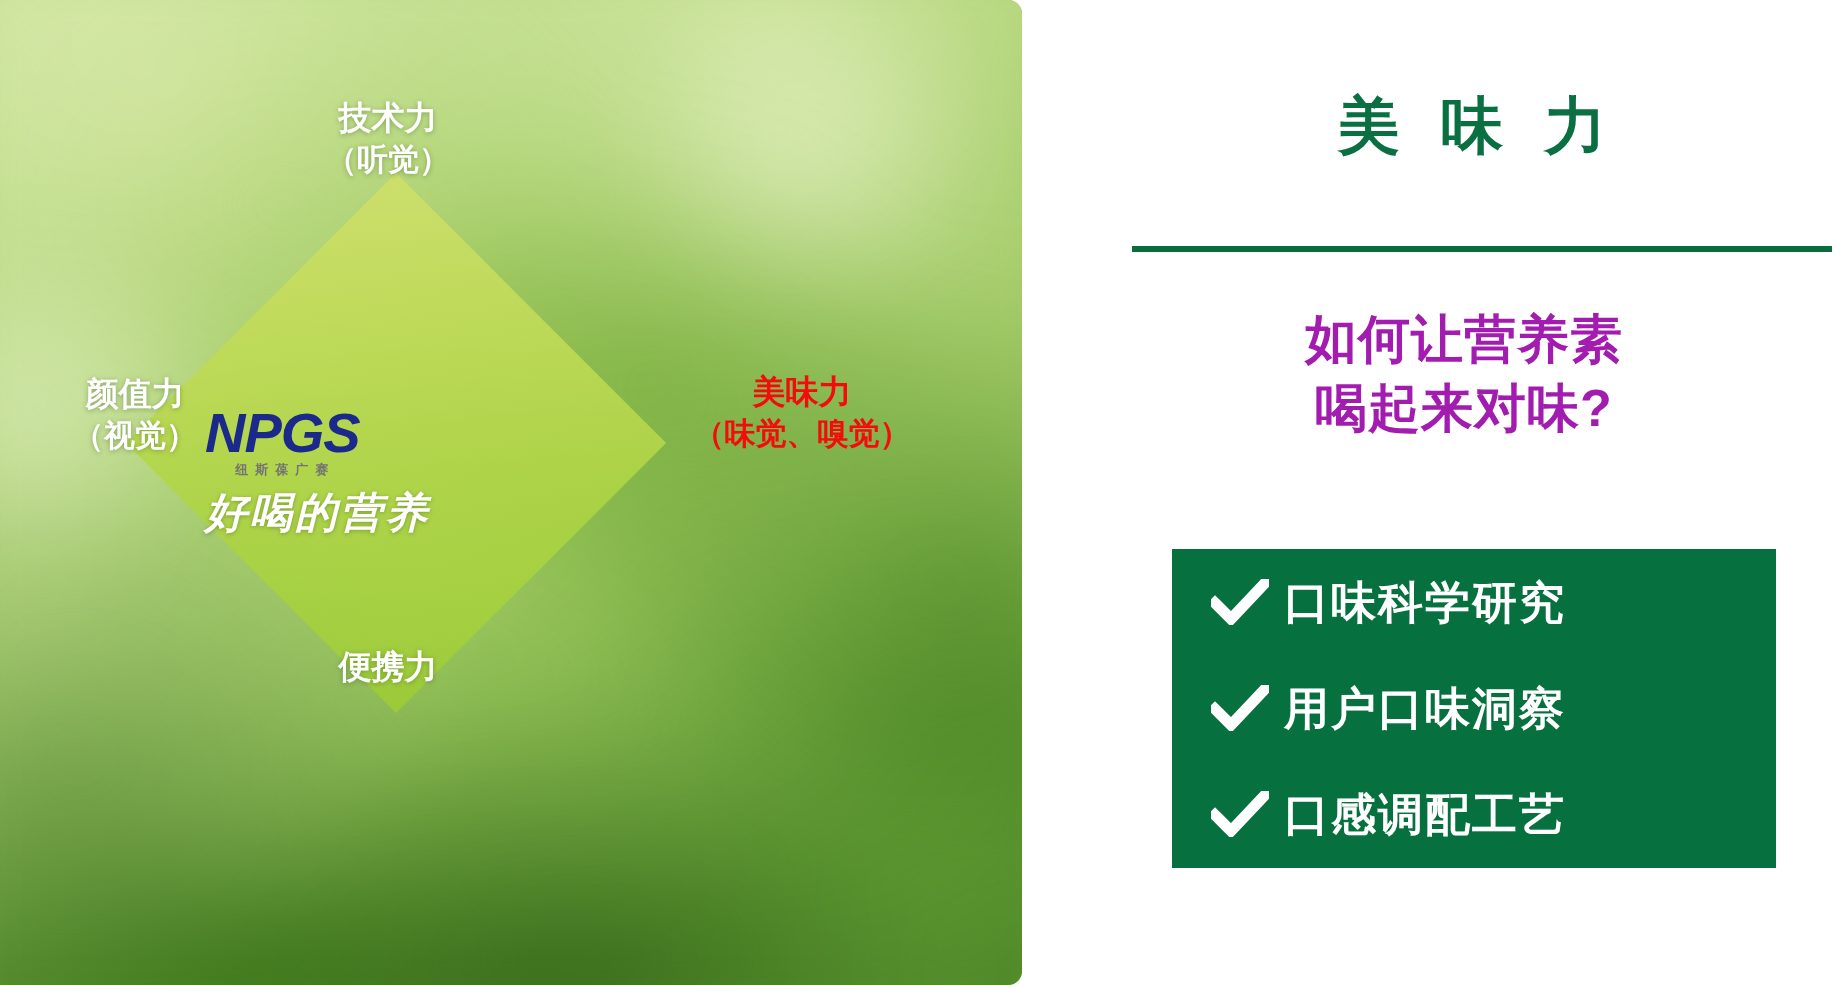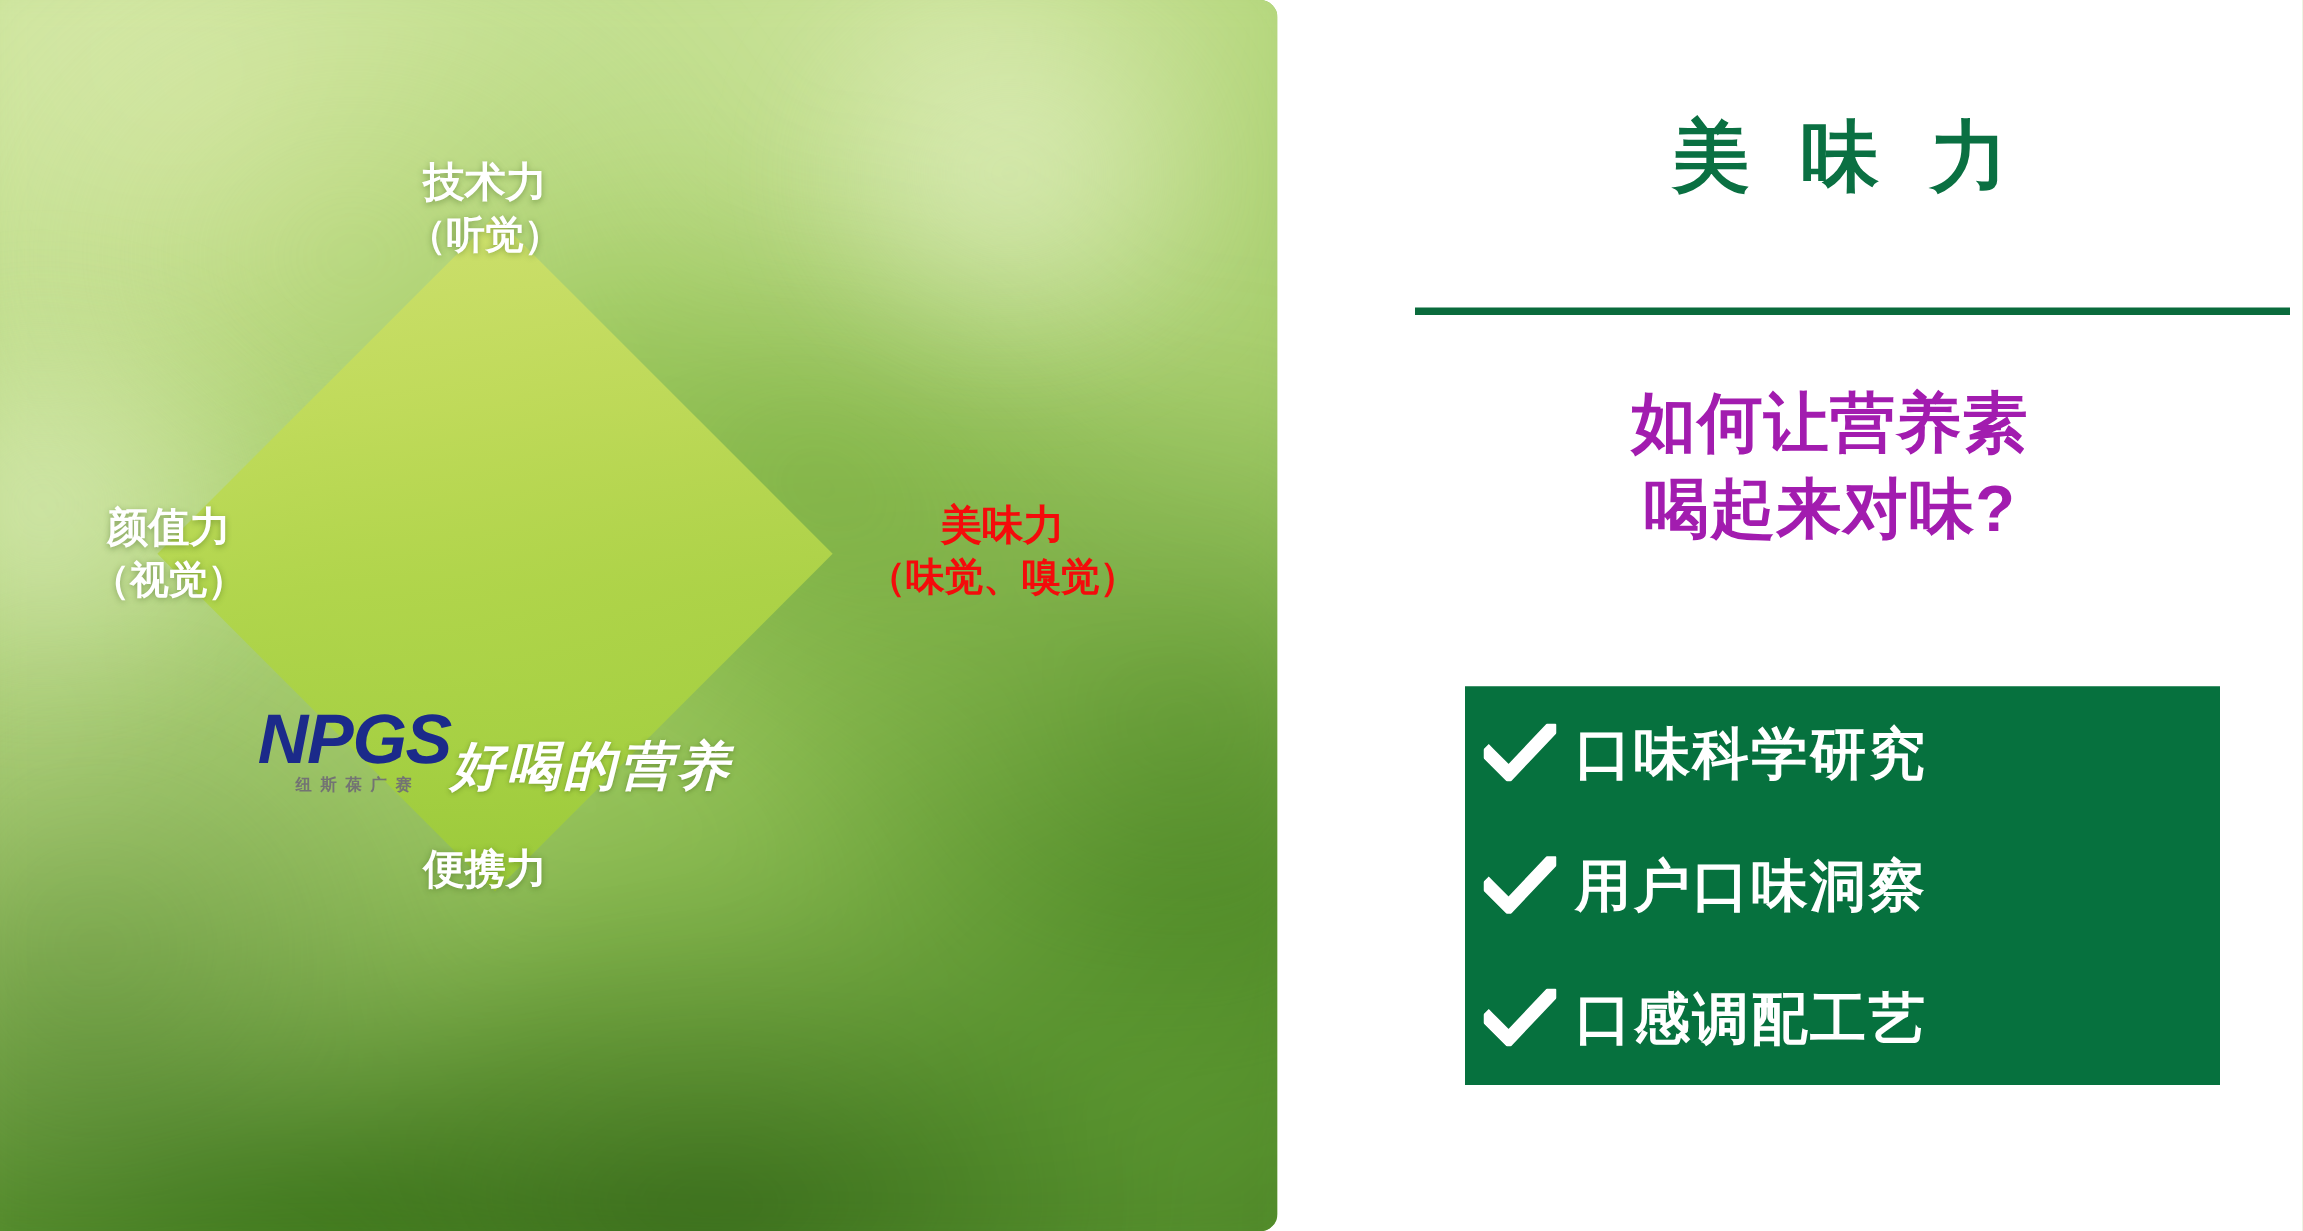--- a/index.html
+++ b/index.html
@@ -59,22 +59,22 @@
     position:absolute;
     left:205px;top:252px;
     width:382px;height:382px;
     transform:rotate(45deg);
     background:linear-gradient(135deg,#cfe06a 0%,#c3dc58 28%,#b2d647 55%,#a8d23f 78%,#9ccb36 100%);
     opacity:.88;
   }
   #diamond-content{
     position:absolute;left:205px;top:252px;
     width:382px;height:382px;
-    display:flex;flex-direction:row;
-    align-items:flex-end;justify-content:center;
+    display:flex;flex-direction:column;
+    align-items:flex-start;justify-content:center;
   }
   #logo-wrap{
     display:flex;flex-direction:column;align-items:center;
     margin-top:52px;
   }
   #logo-mark{
     font-family:"Liberation Sans","DejaVu Sans",sans-serif;
     font-size:56px;font-weight:bold;font-style:italic;
     letter-spacing:-1px;
     color:#1b2a8a;
@@ -93,21 +93,20 @@
     font-style:italic;
   }
 
   
   .corner-label{
     position:absolute;
     font-weight:bold;
     line-height:1.32;
     text-align:center;
     white-space:nowrap;
-    margin-top:28px;
   }
   .corner-label .l1{font-size:33px;display:block;}
   .corner-label .l2{font-size:31px;display:block;}
   .corner-white{color:#ffffff;text-shadow:0 1px 5px rgba(45,80,15,.40);}
   .corner-red{color:#f40b0b;}
 
   #label-top{left:258px;top:96px;width:260px;}
   #label-left{left:10px;top:372px;width:250px;}
   #label-right{left:592px;top:370px;width:420px;}
   #label-bottom{left:258px;top:645px;width:260px;}
@@ -143,21 +142,21 @@
   #right-heading .hl{display:block;}
 
   #check-box{
     position:absolute;left:150px;top:549px;
     width:604px;height:319px;
     background:#06713e;
   }
   .check-row{
     display:flex;align-items:center;
     height:106px;
-    padding-left:12px;
+    padding-left:36px;
   }
   .check-icon{
     width:64px;height:56px;flex:0 0 64px;
     display:flex;align-items:center;justify-content:center;
     margin-right:12px;
   }
   .check-icon svg{display:block;}
   .check-text{
     color:#ffffff;
     font-size:45px;font-weight:bold;

